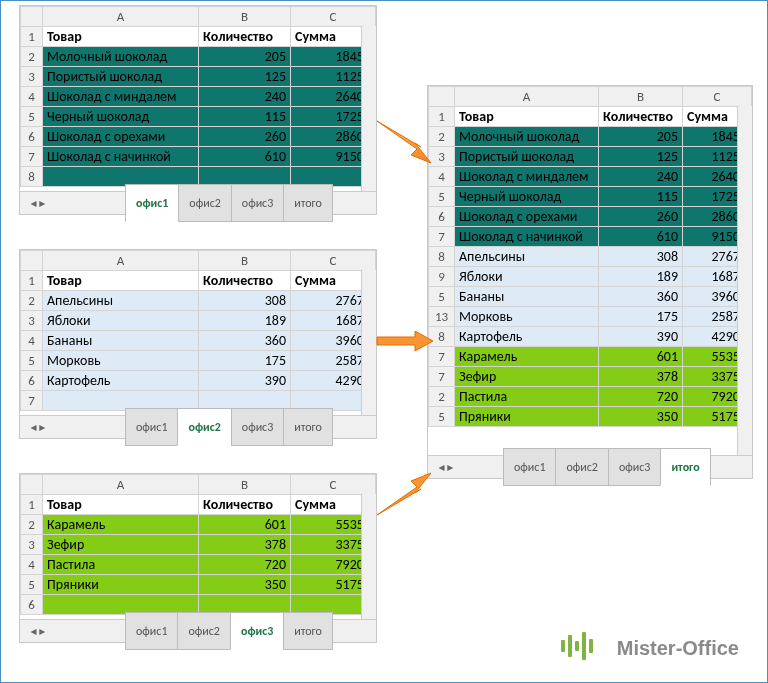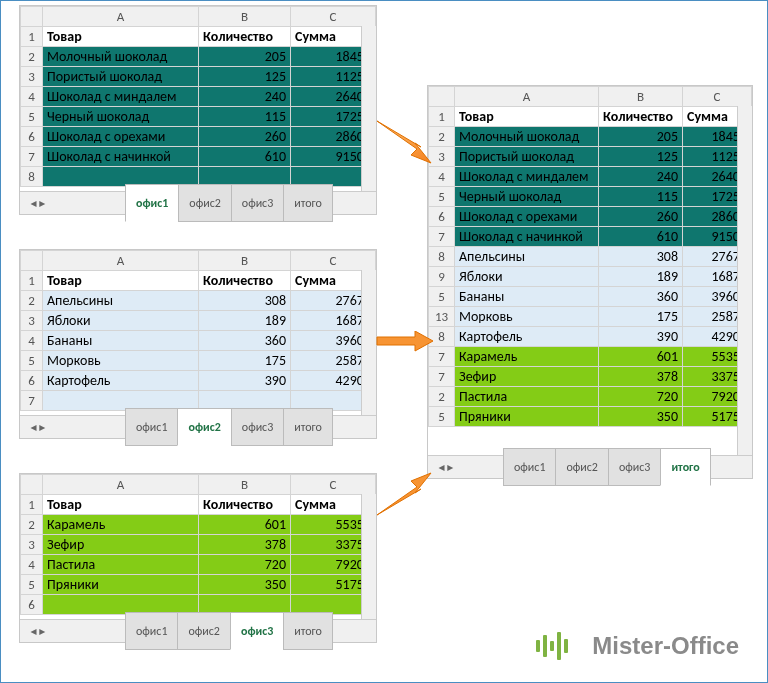--- a/index.html
+++ b/index.html
@@ -14,21 +14,21 @@
 .corner{background:#f0f0f0}
 .sel{background:#0f766e}
 .selB{background:#deebf6}
 .selY{background:#84cc16}
 .tabs{position:absolute;bottom:0;left:0;right:0;height:22px;display:flex;align-items:center;background:#f0f0f0;border-top:1px solid #ccc;font-size:12px}
 .scrl{width:36px;display:flex;justify-content:center;color:#666;gap:8px}
 .tab{padding:11px 10px;border:1px solid #bbb;background:#e1e1e1;color:#555;margin-left:-1px;cursor:pointer}
 .tab.active{background:#fff;color:#217346;font-weight:700;border-bottom:1px solid #fff}
 .sb{position:absolute;right:0;bottom:22px;width:14px;background:#f0f0f0;border-left:1px solid #ccc}
 svg.arrow{position:absolute;pointer-events:none}
-.logo{position:absolute;right:28px;bottom:22px;display:flex;align-items:flex-end;gap:24px;color:#8a8a8a;font-family:Arial,sans-serif;font-weight:700;font-size:24px}
+.logo{position:absolute;right:28px;bottom:22px;display:flex;align-items:flex-end;gap:24px;color:#8a8a8a;font-family:Arial,sans-serif;font-weight:700;font-size:20px}
 .bars{display:flex;align-items:center;gap:3px}
 .bars span{display:block;width:4px;background:#7fb342;border-radius:1px}
 </style>
 </head>
 <body>
 
 <div class="canvas">
 
 <div class="sheet" style="left:18px;top:4px;width:358px;height:210px">
  <table>

